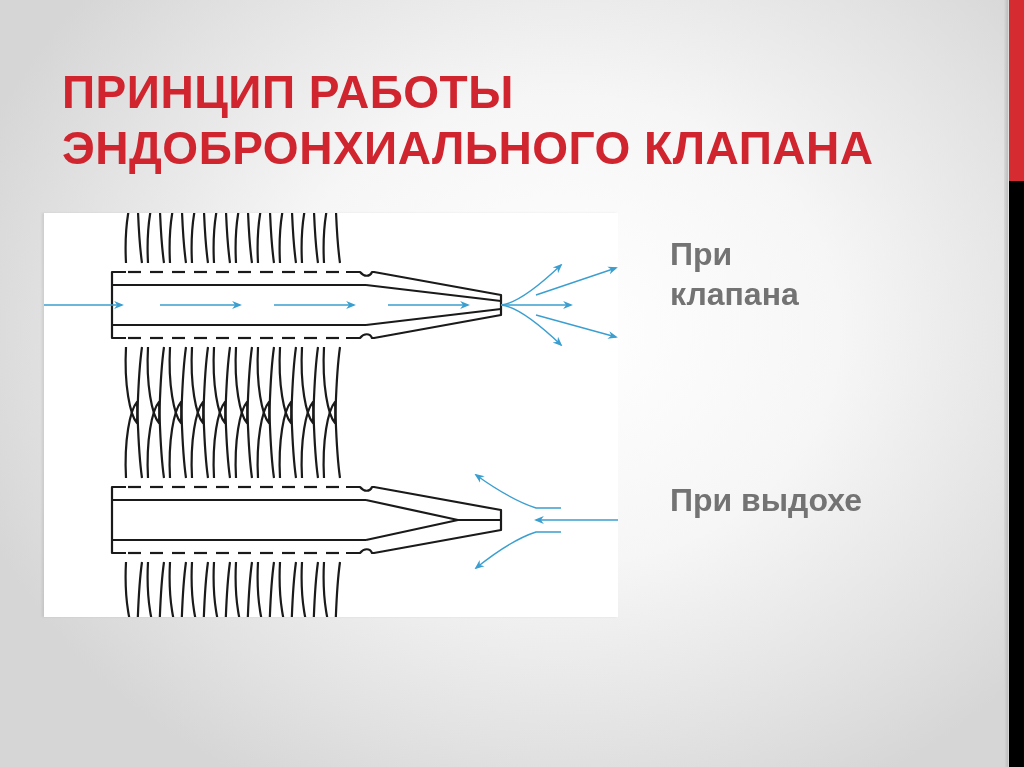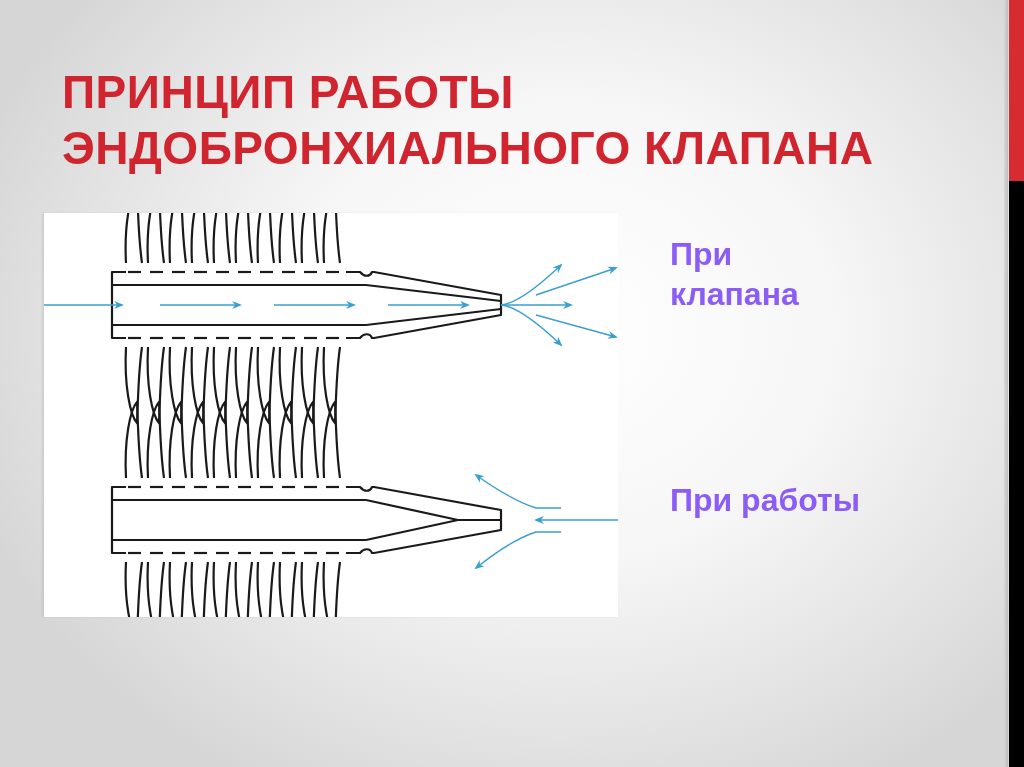--- a/index.html
+++ b/index.html
@@ -24,21 +24,21 @@
     letter-spacing: 0.5px; text-transform: uppercase;
     transform: scaleX(0.98); transform-origin: left top;
   }
   .title span { display: block; white-space: nowrap; }
   .diagram {
     position: absolute; left: 44px; top: 213px; width: 574px; height: 404px;
     background: #ffffff; box-shadow: -2px 0 2px rgba(0,0,0,0.08);
   }
   .diagram svg { display: block; }
   .caption {
-    position: absolute; color: #8b5cf6; font-weight: bold; font-size: 32px; line-height: 40px;
+    position: absolute; color: #737373; font-weight: bold; font-size: 32px; line-height: 40px;
   }
   .caption-exhale { left: 670px; top: 234px; width: 200px; }
   .caption-inhale { left: 670px; top: 480px; width: 260px; white-space: nowrap; }
 </style>
 </head>
 <body>
 
 <div class="edge-strip"></div>
 <div class="accent-red"></div>
 <div class="accent-black"></div>
@@ -167,13 +167,13 @@
         <path d="M517,295 L492,295 Q467,287 432,262" stroke="#3a9fd0" stroke-width="1.4" fill="none" marker-end="url(#arr)"></path>
         <path d="M517,319 L492,319 Q467,327 432,355" stroke="#3a9fd0" stroke-width="1.4" fill="none" marker-end="url(#arr)"></path>
       </g>
   </svg>
 </div>
 
 <div class="caption caption-exhale">
   <div>При</div>
   <div>клапана</div>
 </div>
-<div class="caption caption-inhale">При работы</div>
+<div class="caption caption-inhale">При выдохе</div>
 
 </body></html>

